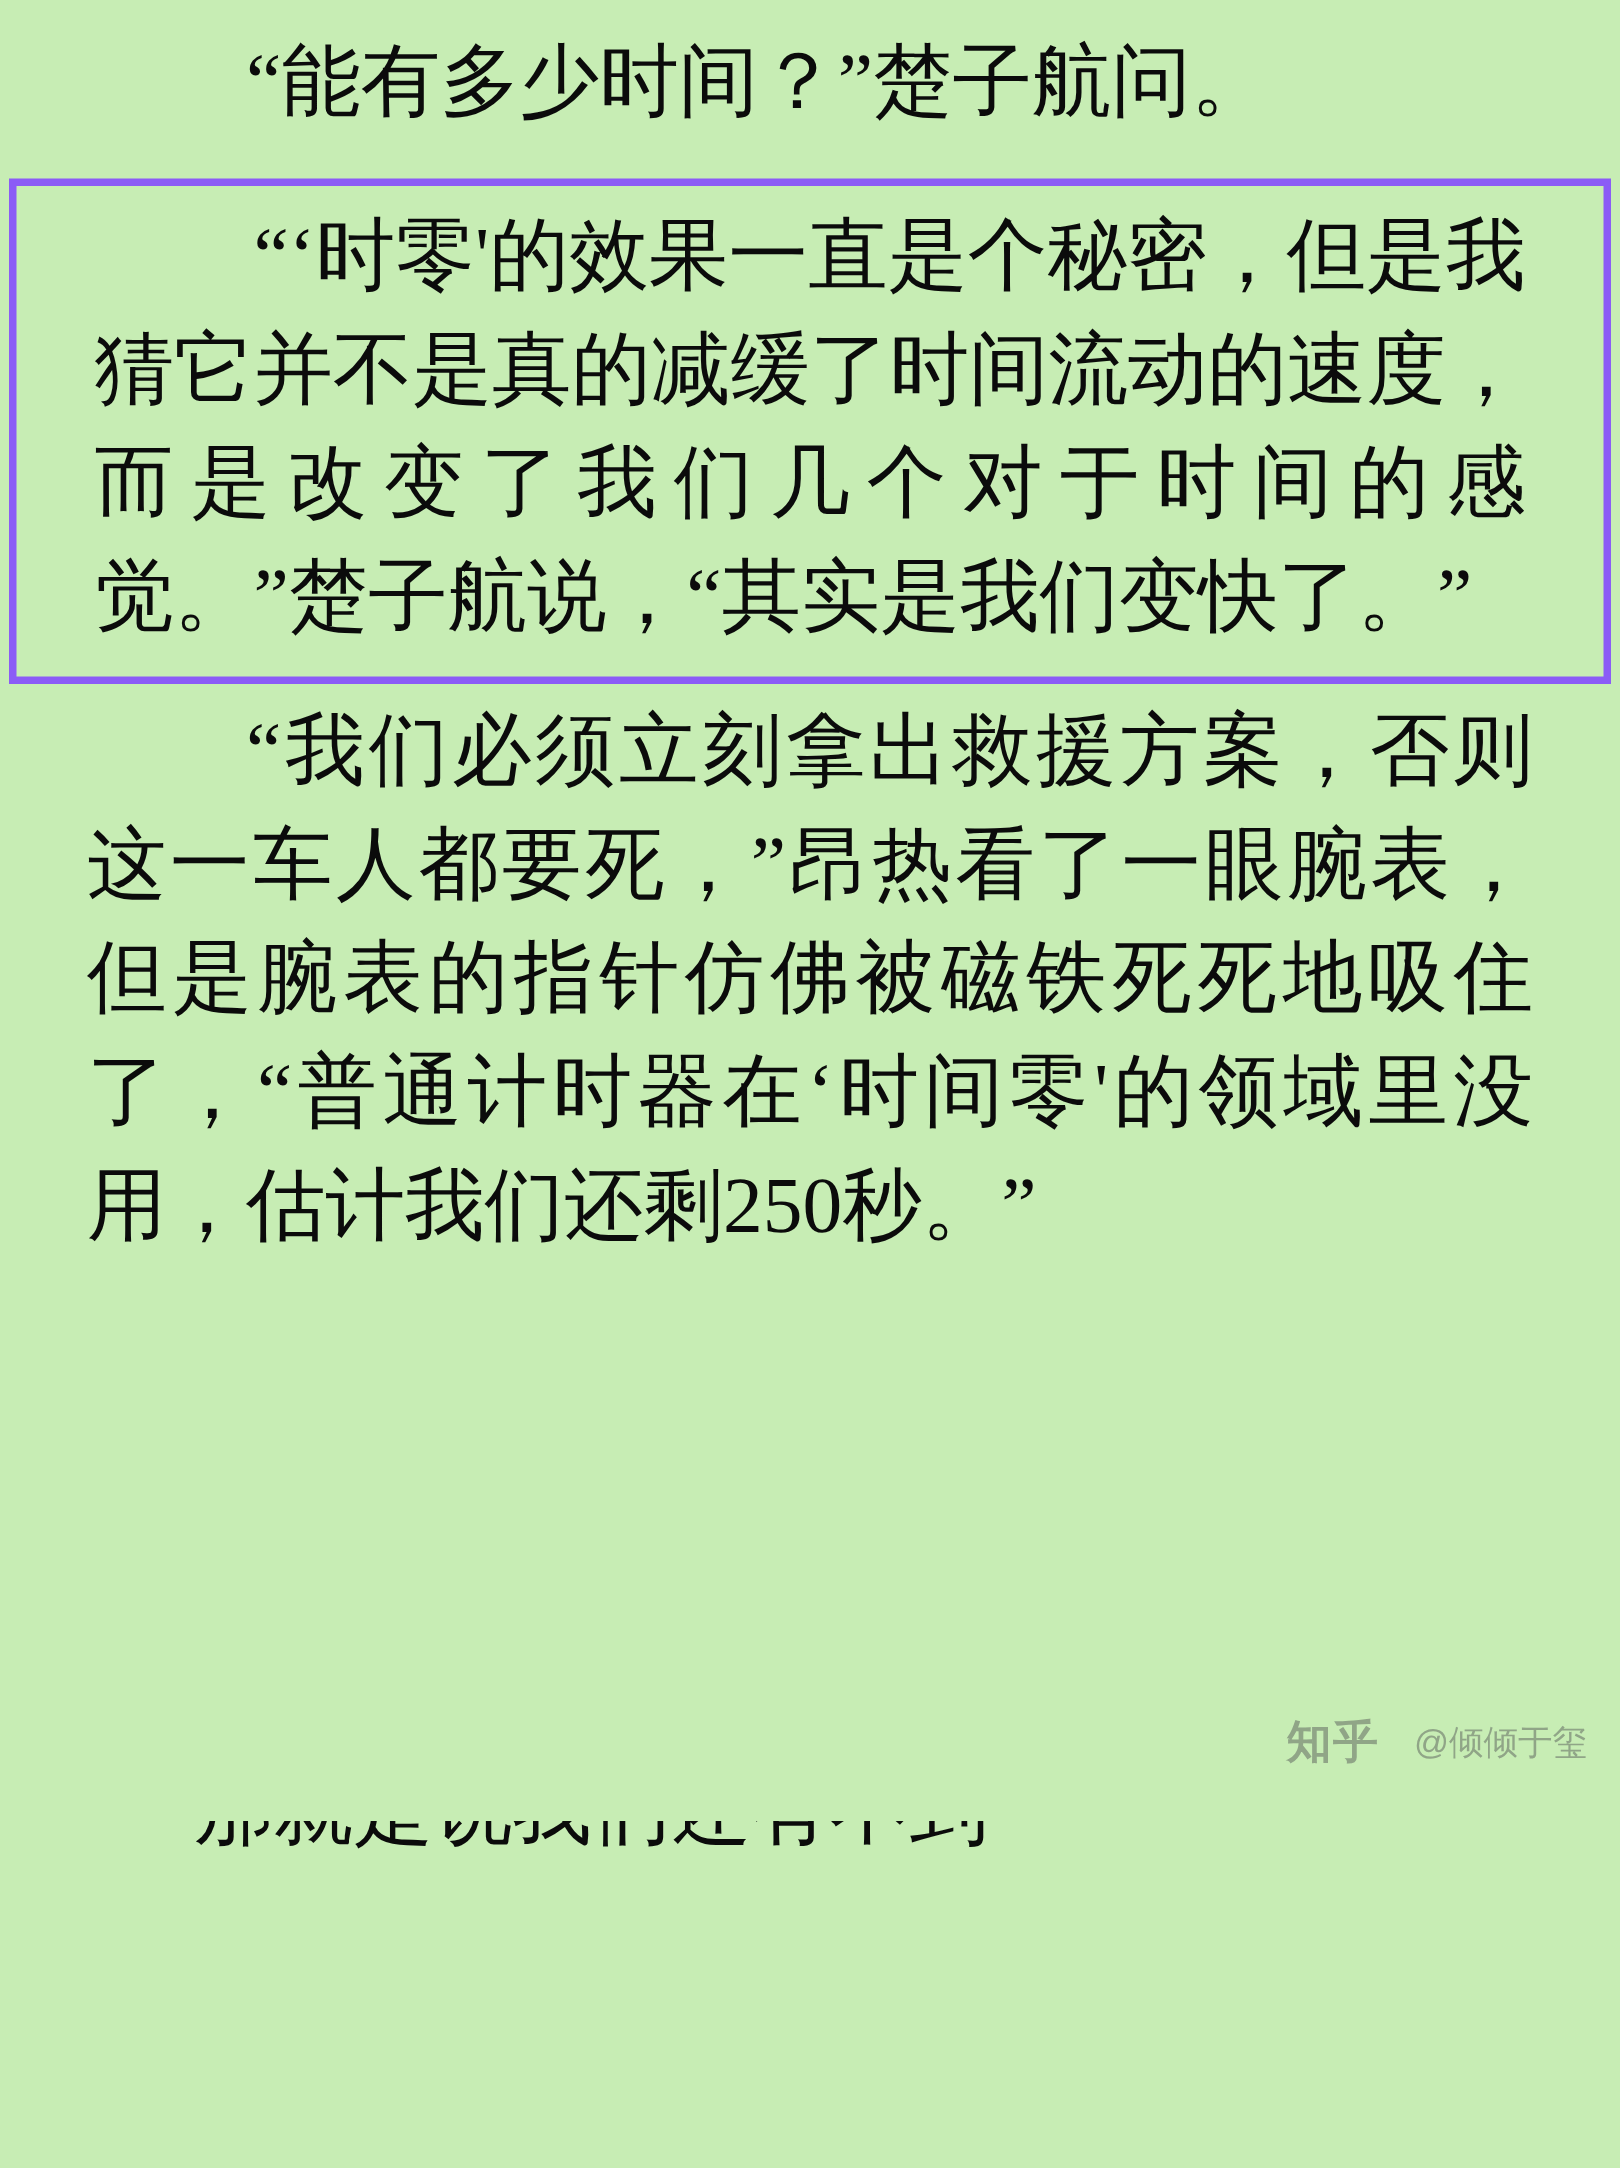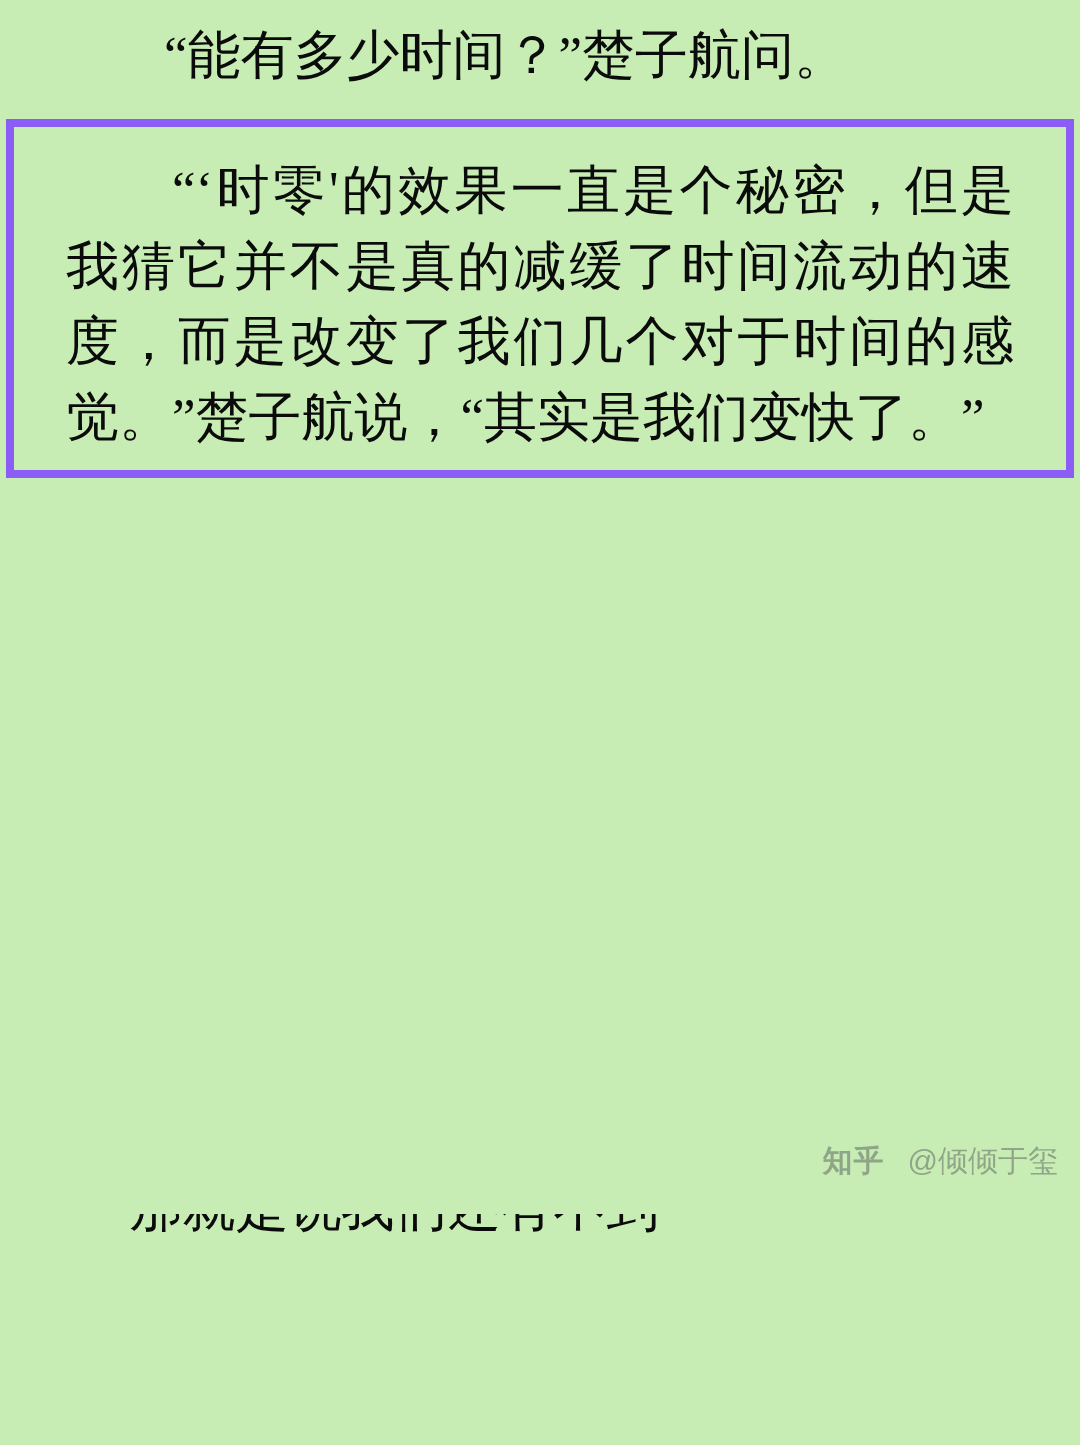--- a/index.html
+++ b/index.html
@@ -26,23 +26,23 @@
     line-height: 1.43;
     color: #0b0b0b;
     text-align: justify;
     text-justify: inter-character;
     text-indent: 2em;
     margin: 0 0 2px 0;
     letter-spacing: 0px;
     font-weight: 500;
   }
   .highlight-box {
-    border: 8px solid #8b5cf6;
+    border: 5px solid #8b5cf6;
     margin: 25px -52px 8px -52px;
-    padding: 26px 52px 14px 52px;
+    padding: 10px 52px 14px 52px;
     box-sizing: border-box;
   }
   .highlight-box .para {
     margin: 0;
   }
   .cut {
     position: absolute;
     left: 0;
     right: 0;
     bottom: 0;
@@ -66,37 +66,38 @@
     font-size: 30px;
     opacity: 0.72;
   }
   .zhihu-logo {
     font-size: 30px;
     font-weight: 700;
     color: #7b8a77;
     letter-spacing: 1px;
   }
   .zhihu-at {
-    font-size: 30px;
+    font-size: 23px;
     color: #7b8a77;
   }
 </style>
 </head>
 <body>
 
 <div class="page">
 
   <p class="para">“能有多少时间？”楚子航问。</p>
 
 
   <div class="highlight-box">
     <p class="para">“‘时零'的效果一直是个秘密，但是我猜它并不是真的减缓了时间流动的速度，而是改变了我们几个对于时间的感觉。”楚子航说，“其实是我们变快了。”</p>
   </div>
 
 
+  <p class="para">“我们必须立刻拿出救援方案，否则这一车人都要死，”昂热看了一眼腕表，但是腕表的指针仿佛被磁铁死死地吸住了，“普通计时器在‘时间零'的领域里没用，估计我们还剩250秒。”</p>
 
   <div class="cut">
     <p class="para">“那就是说我们还有不到</p>
   </div>
 
   <div class="watermark">
     <span class="zhihu-logo">知乎</span>
     <span class="zhihu-at">@倾倾于玺</span>
   </div>
 

